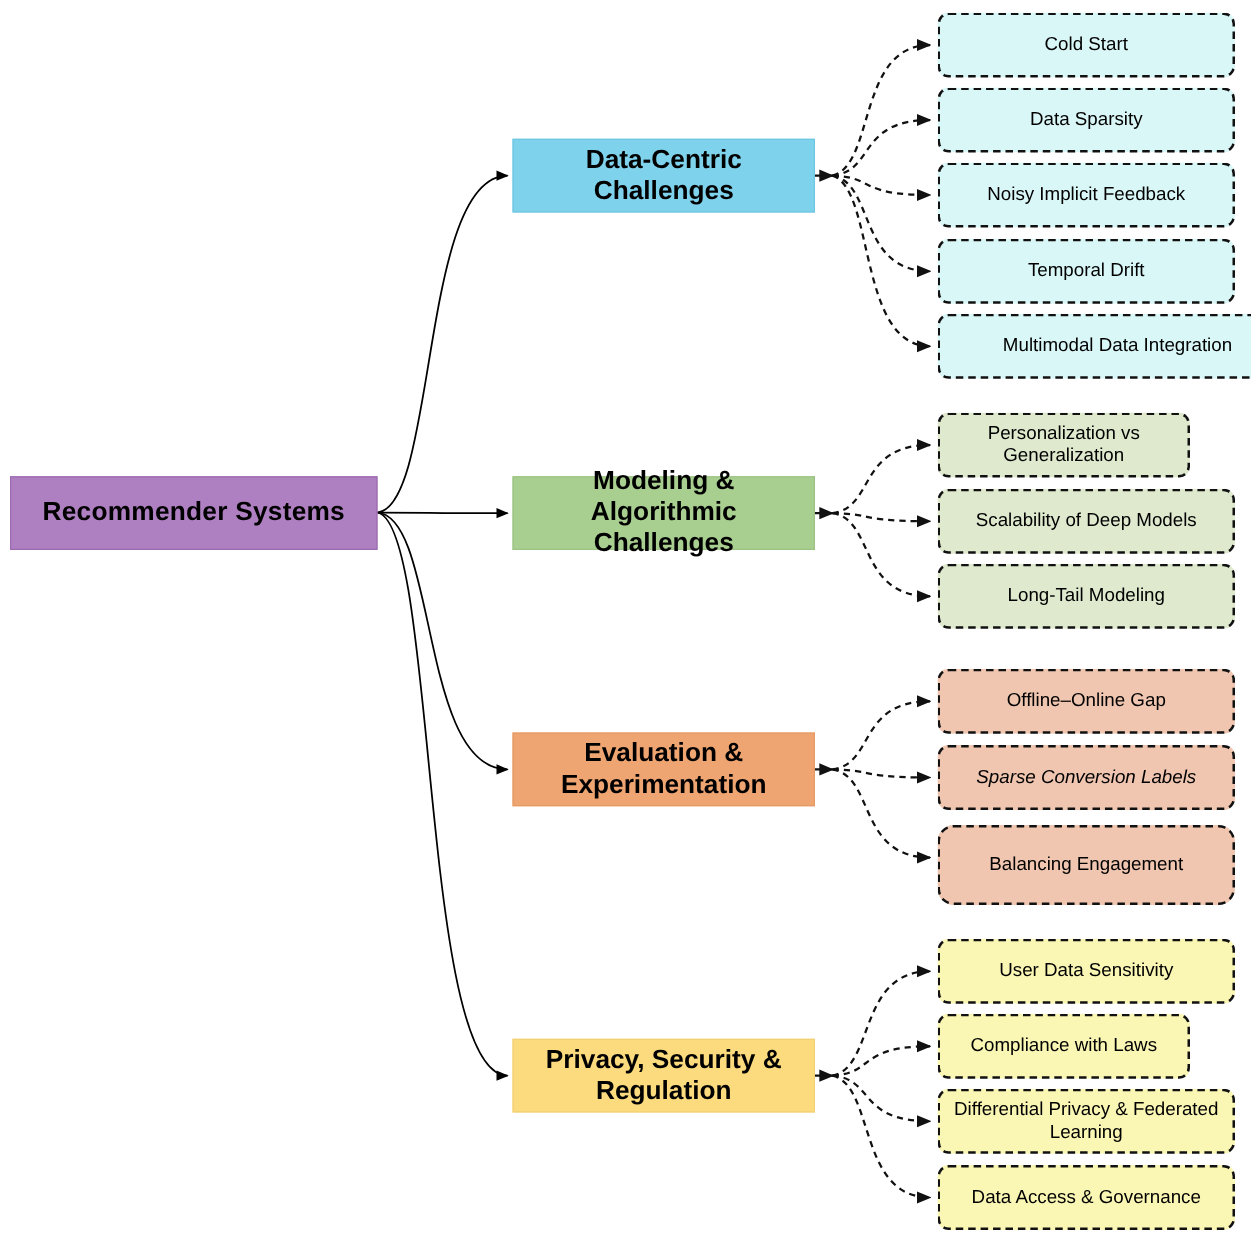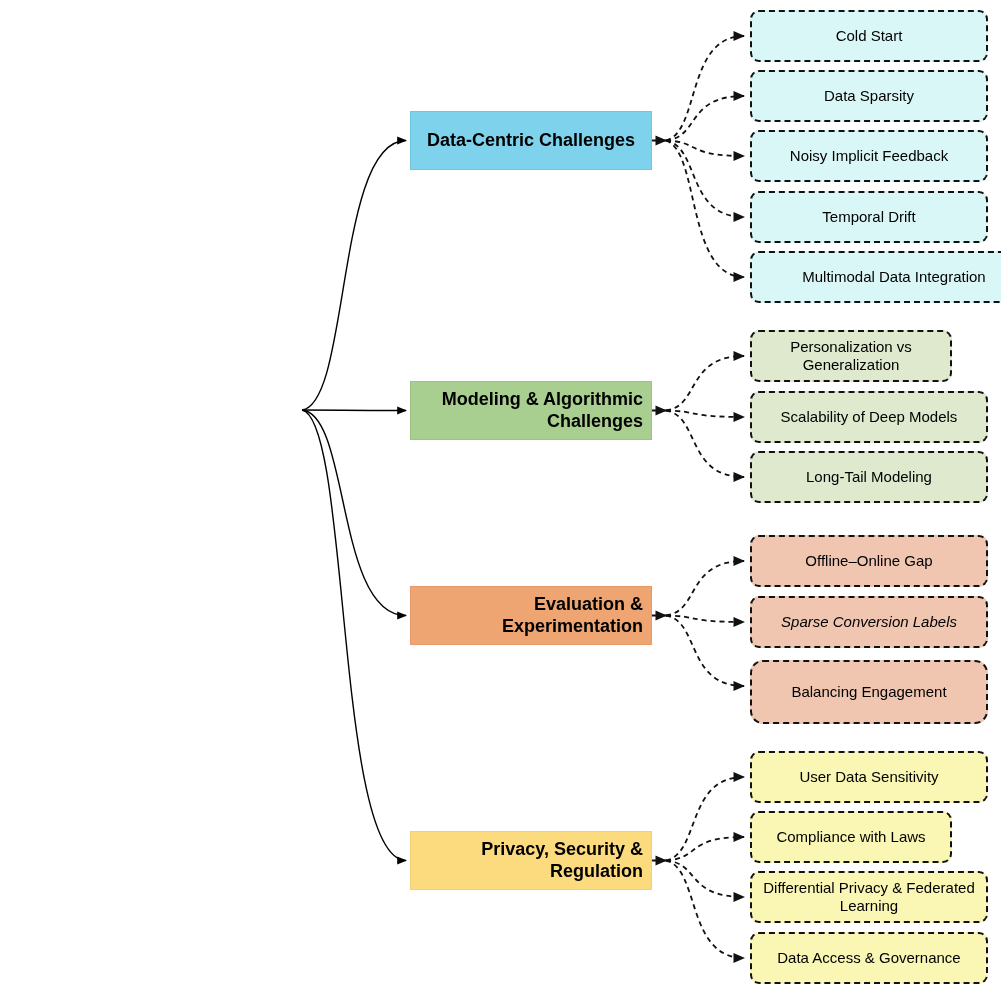--- a/index.html
+++ b/index.html
@@ -34,24 +34,23 @@
     color: #000000;
   }
   .node-root {
     background: #AE7FC1;
     border: 1px solid #9C6BB0;
     font-size: 21px;
     font-weight: bold;
     letter-spacing: 0.2px;
   }
   .node-branch {
-    font-size: 18px;
+    font-size: 21px;
     font-weight: bold;
     padding: 18px 8px;
-    text-align: right;
   }
   .node-branch.c-cyan   { background: #7FD2EC; border: 1px solid #6FC6E2; }
   .node-branch.c-green  { background: #A8CE90; border: 1px solid #9CC384; }
   .node-branch.c-orange { background: #EFA571; border: 1px solid #E59B67; }
   .node-branch.c-yellow { background: #FCDB7E; border: 1px solid #F2D174; }
   .node-leaf {
     font-size: 15px;
     font-weight: normal;
     border-radius: 9px;
     border: 2px dashed #111111;
@@ -109,20 +108,21 @@
         <path d="M 666 615.5 C 700 616.02, 686 622, 744 622" class="edge-dashed" marker-end="url(#arrow-dashed)"></path>
         <path d="M 666 615.5 C 700 621.14, 686 686, 744 686" class="edge-dashed" marker-end="url(#arrow-dashed)"></path>
         <path d="M 652 860.5 L 666 860.5" class="edge-dashed" marker-end="url(#arrow-dashed)"></path>
         <path d="M 666 860.5 C 700 853.82, 686 777, 744 777" class="edge-dashed" marker-end="url(#arrow-dashed)"></path>
         <path d="M 666 860.5 C 700 858.62, 686 837, 744 837" class="edge-dashed" marker-end="url(#arrow-dashed)"></path>
         <path d="M 666 860.5 C 700 863.42, 686 897, 744 897" class="edge-dashed" marker-end="url(#arrow-dashed)"></path>
         <path d="M 666 860.5 C 700 868.3, 686 958, 744 958" class="edge-dashed" marker-end="url(#arrow-dashed)"></path>
       </g>
   </svg>
 
+  <div class="node node-root" style="left: 8px; top: 381px; width: 294px; height: 59px;">Recommender Systems</div>
 
   <div id="nodes">
       <div class="node node-branch c-cyan" style="left: 410px; top: 111px; width: 242px; height: 59px;">Data-Centric Challenges</div>
       <div class="node node-leaf c-cyan" style="left: 750px; top: 10px; width: 238px; height: 52px;">Cold Start</div>
       <div class="node node-leaf c-cyan" style="left: 750px; top: 70px; width: 238px; height: 52px;">Data Sparsity</div>
       <div class="node node-leaf c-cyan" style="left: 750px; top: 130px; width: 238px; height: 52px;">Noisy Implicit Feedback</div>
       <div class="node node-leaf c-cyan" style="left: 750px; top: 191px; width: 238px; height: 52px; text-align: center;">Temporal Drift</div>
       <div class="node node-leaf c-cyan" style="left: 750px; top: 251px; width: 288px; height: 52px;">Multimodal Data Integration</div>
       <div class="node node-branch c-green" style="left: 410px; top: 381px; width: 242px; height: 59px;">Modeling &amp; Algorithmic Challenges</div>
       <div class="node node-leaf c-green" style="left: 750px; top: 330px; width: 202px; height: 52px;">Personalization vs Generalization</div>

